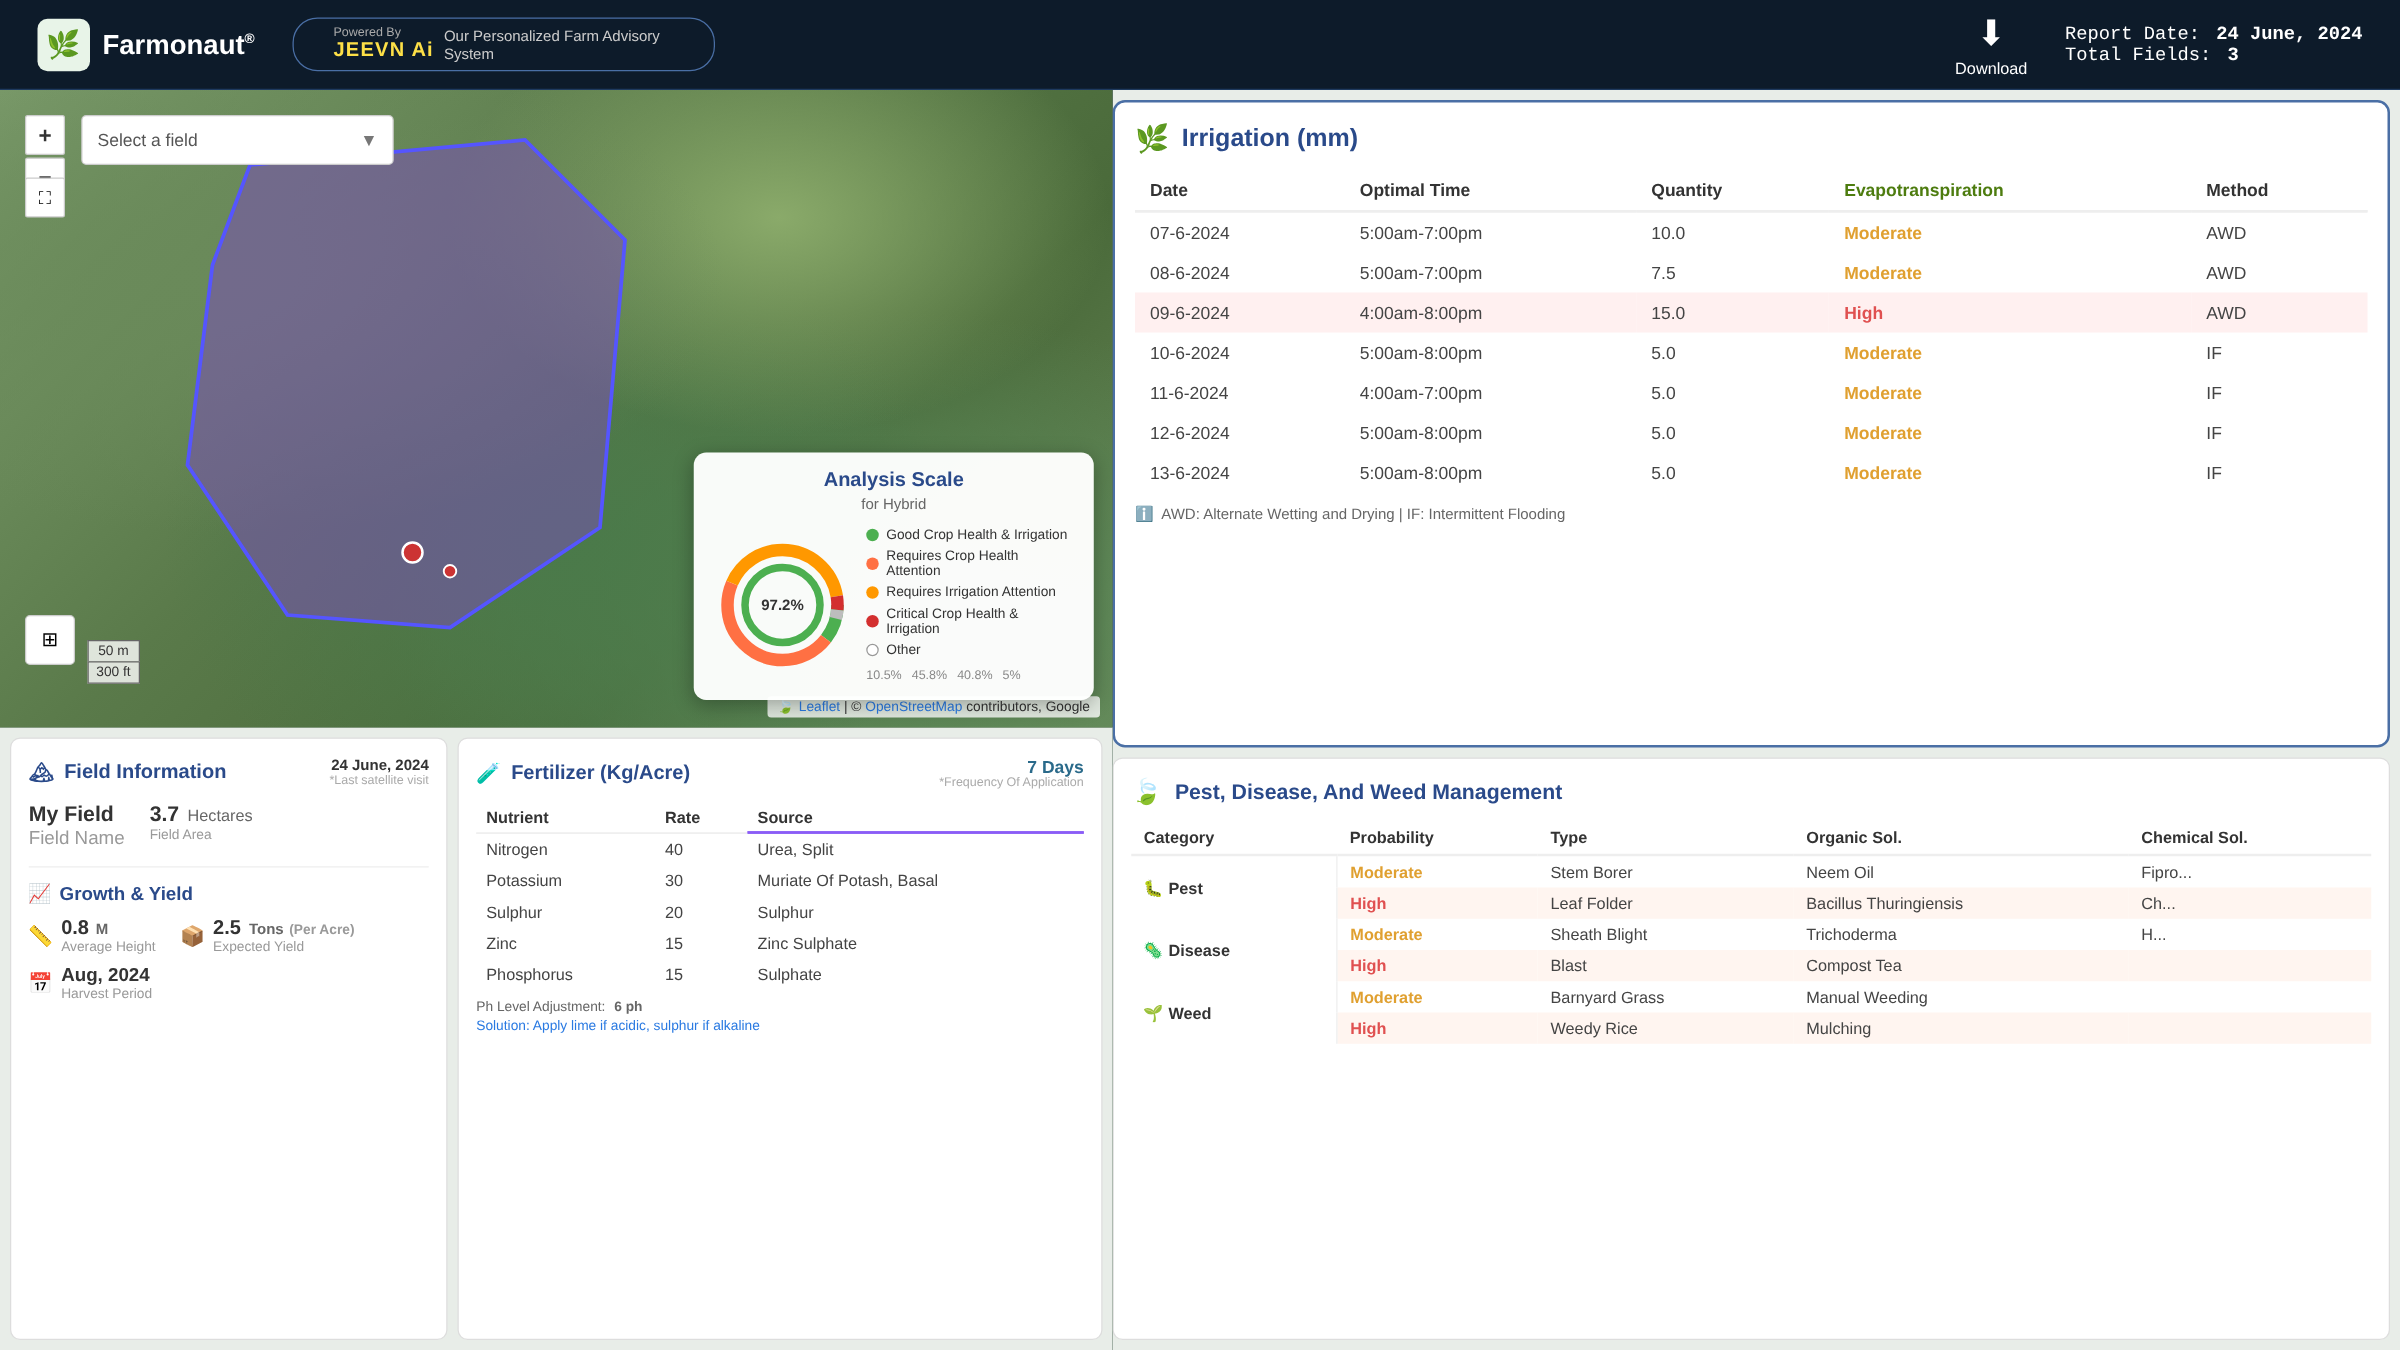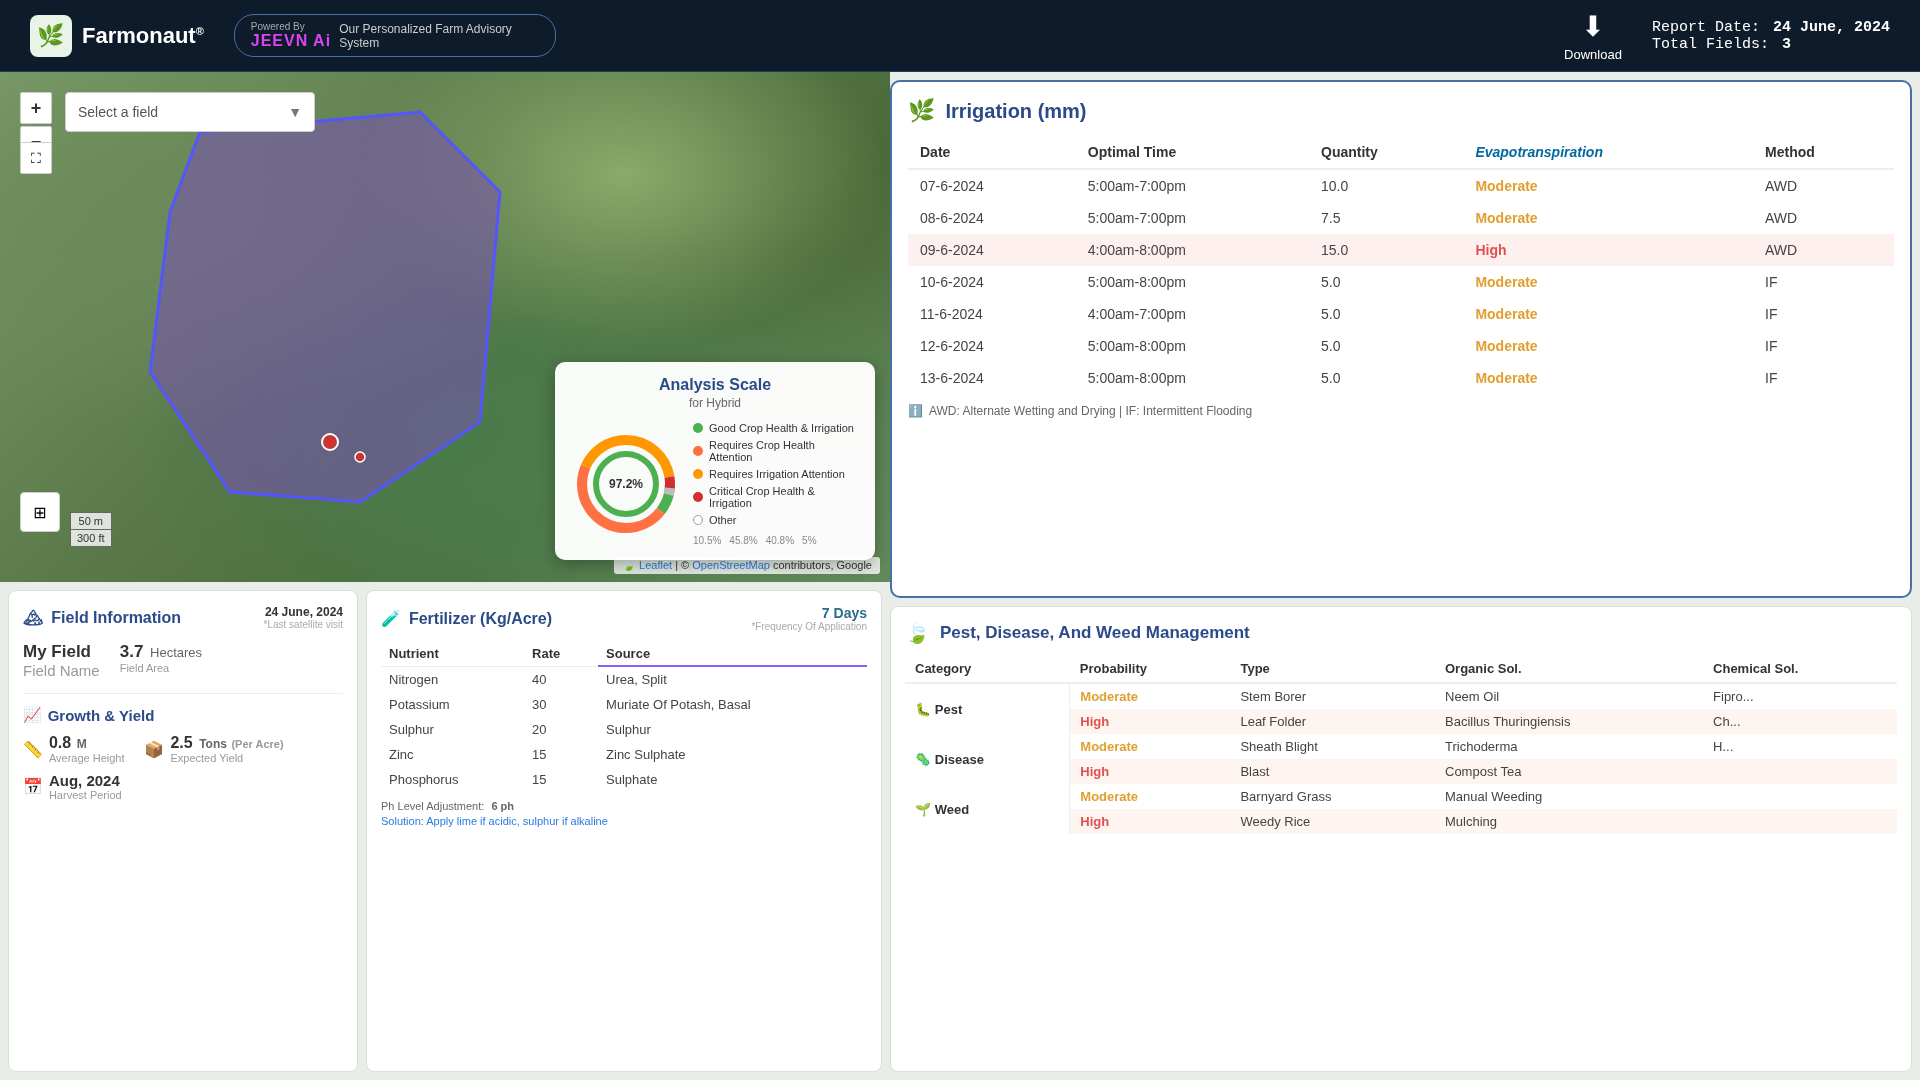--- a/index.html
+++ b/index.html
@@ -110,23 +110,23 @@
 
 <div id="header">
   <div id="header-left">
     <div id="logo">
       <div id="logo-icon">🌿</div>
       <div style="color:white;font-size:22px;font-weight:700;">
         <span>Farmonaut</span><span style="font-size:11px;vertical-align:super;">®</span>
       </div>
     </div>
     <div id="jeevn-badge">
-      <div style="display:flex;flex-direction:column;">
+      <div style="display:flex;flex-direction:column;margin-left:16px;">
         <span style="font-size:10px;color:#aaa;">Powered By</span>
-        <span style="font-size:16px;font-weight:700;color:#d946ef;letter-spacing:1px;">JEEVN Ai</span>
+        <span style="font-size:16px;font-weight:700;color:#fde047;letter-spacing:1px;">JEEVN Ai</span>
       </div>
       <div style="font-size:12px;color:#ccc;max-width:200px;">Our Personalized Farm Advisory System</div>
     </div>
   </div>
   <div id="header-right">
     <div id="download-btn">
       <div style="font-size:28px;color:white;">⬇</div>
       <div style="font-size:13px;color:white;">Download</div>
     </div>
     <div id="report-info">
@@ -364,21 +364,21 @@
       <div id="irrigation-header" style="display:flex;align-items:center;gap:10px;margin-bottom:12px;">
         <span style="font-size:22px;">🌿</span>
         <span id="irrigation-title" style="font-size:20px;font-weight:700;color:#2a4a8a;">Irrigation (mm)</span>
       </div>
       <table id="irrigation-table" style="width:100%;border-collapse:collapse;">
         <thead>
           <tr>
             <th style="font-size:14px;font-weight:700;color:#333;text-align:left;padding:8px 12px;border-bottom:2px solid #eee;">Date</th>
             <th style="font-size:14px;font-weight:700;color:#333;text-align:left;padding:8px 12px;border-bottom:2px solid #eee;">Optimal Time</th>
             <th style="font-size:14px;font-weight:700;color:#333;text-align:left;padding:8px 12px;border-bottom:2px solid #eee;">Quantity</th>
-            <th style="font-size:14px;font-weight:700;color:#0369a1;text-align:left;padding:8px 12px;border-bottom:2px solid #eee;font-style:italic;">Evapotranspiration</th>
+            <th style="font-size:14px;font-weight:700;color:#4d7c0f;text-align:left;padding:8px 12px;border-bottom:2px solid #eee;">Evapotranspiration</th>
             <th style="font-size:14px;font-weight:700;color:#333;text-align:left;padding:8px 12px;border-bottom:2px solid #eee;">Method</th>
           </tr>
         </thead>
         <tbody id="irrigation-tbody">
         <tr>
     <td style="font-size:14px;color:#444;padding:8px 12px;">07-6-2024</td>
     <td style="font-size:14px;color:#444;padding:8px 12px;">5:00am-7:00pm</td>
     <td style="font-size:14px;color:#444;padding:8px 12px;">10.0</td>
     <td style="font-size:14px;color:#e0a030;font-weight:600;padding:8px 12px;">Moderate</td>
     <td style="font-size:14px;color:#444;padding:8px 12px;">AWD</td>

